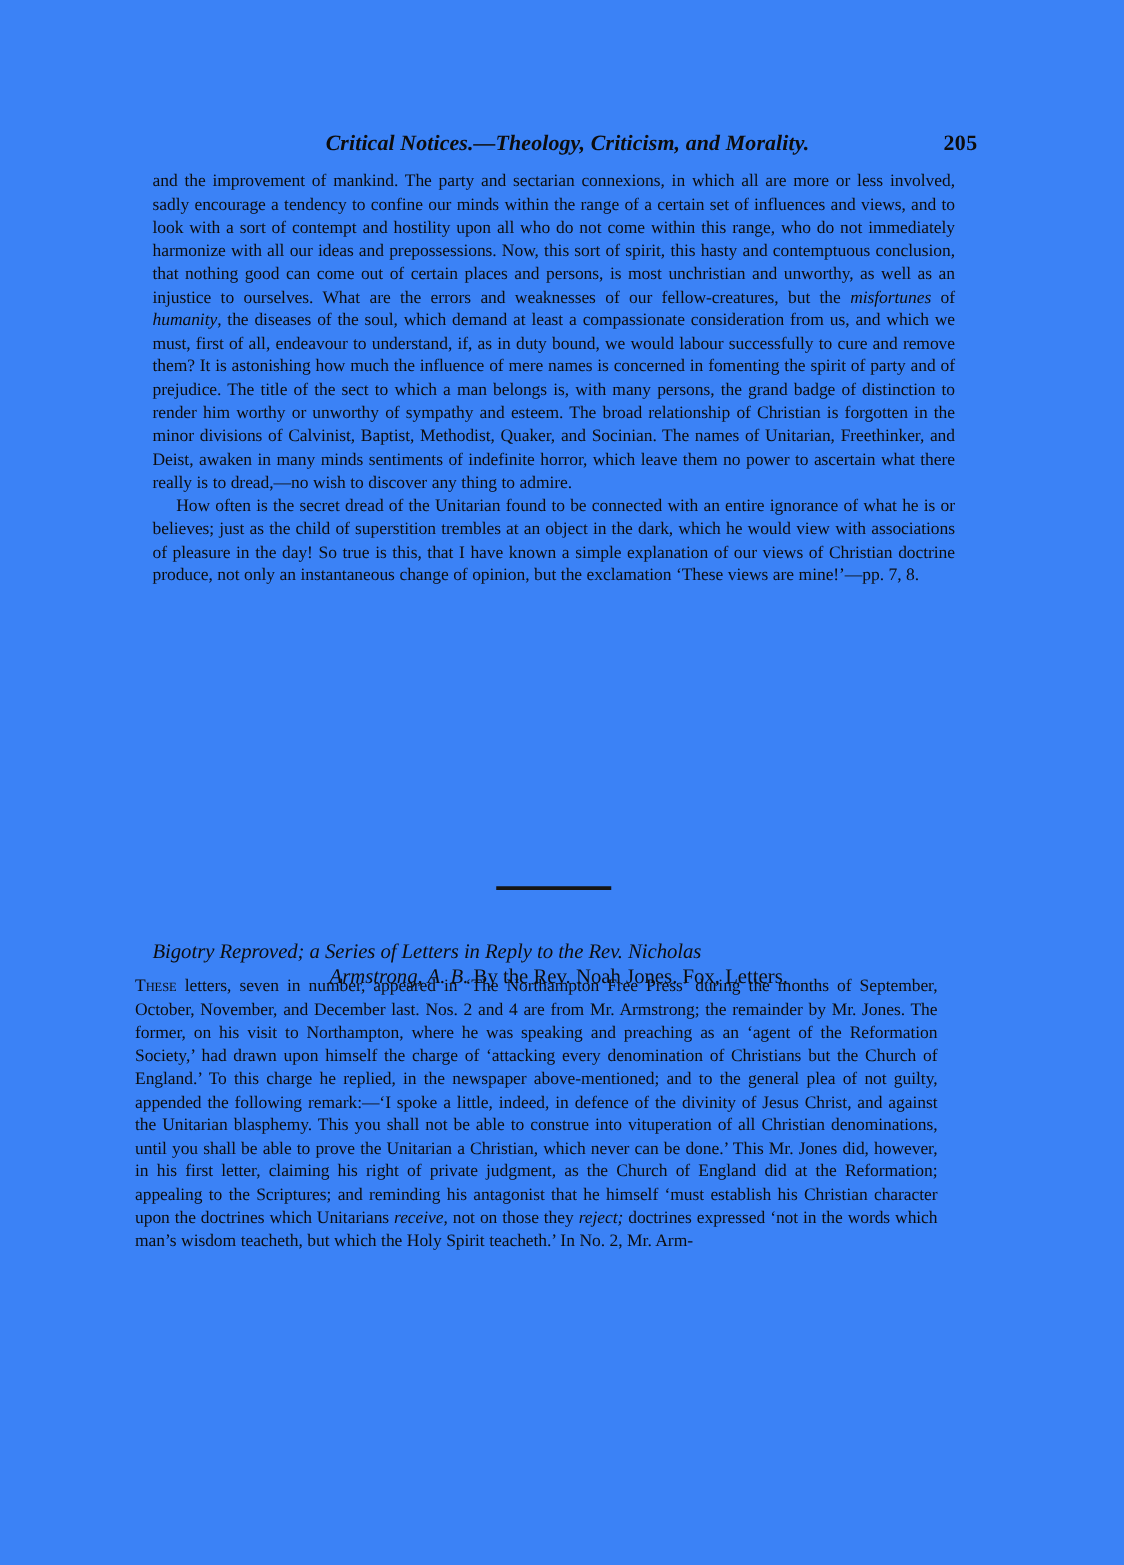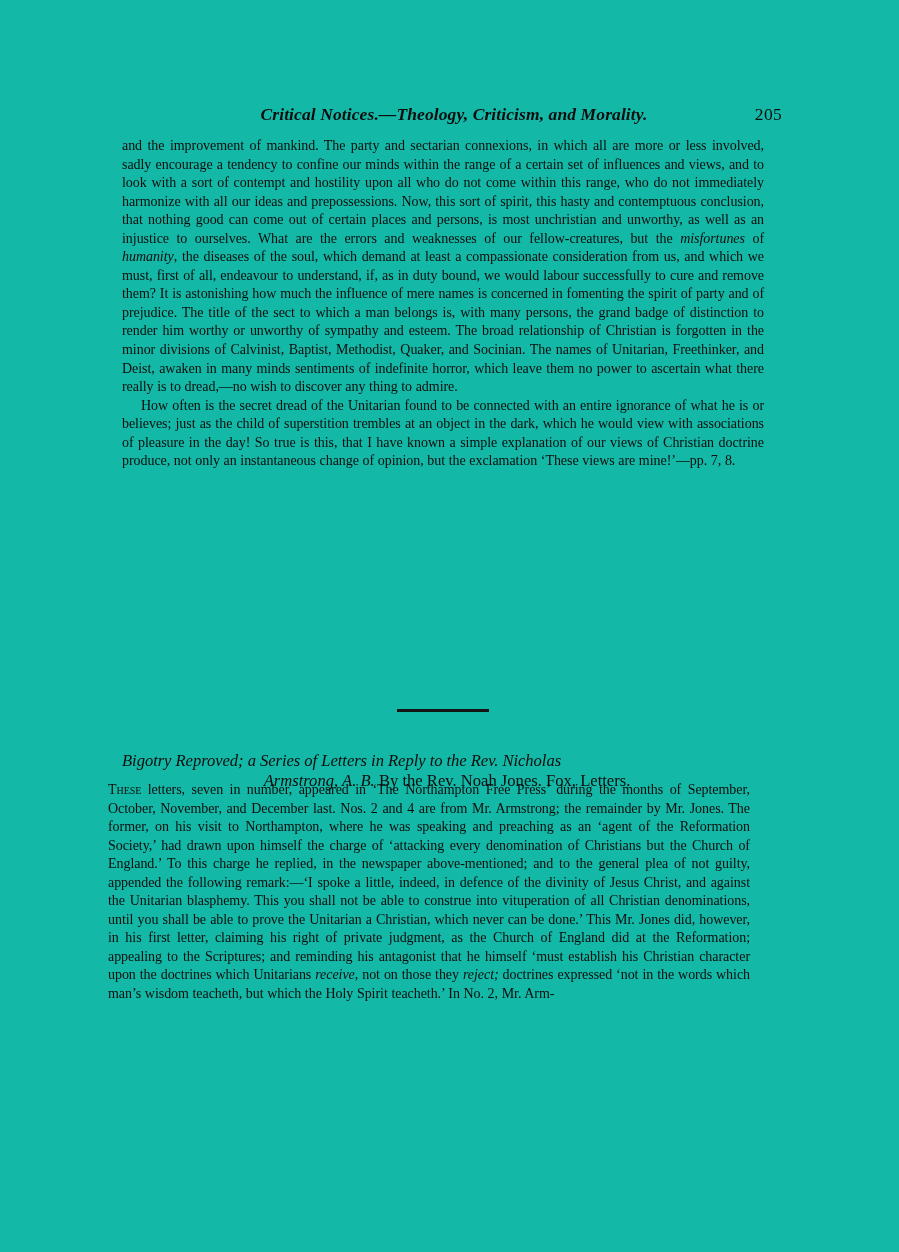--- a/index.html
+++ b/index.html
@@ -15,21 +15,21 @@
     font-family: "Liberation Serif", "DejaVu Serif", serif;
     color: #0d0d0d;
     -webkit-font-smoothing: antialiased;
   }
 
   .page {
     position: absolute;
     left: 0; top: 0;
     width: 899px;
     height: 1252px;
-    background: #14b8a6;
+    background: #3b82f6;
   }
 
   
   .running-head {
     position: absolute;
     left: 122px;
     top: 104px;
     width: 660px;
     height: 24px;
     display: flex;
@@ -39,21 +39,21 @@
     flex: 1;
     text-align: center;
     font-style: italic;
     font-weight: bold;
     font-size: 17.5px;
     letter-spacing: 0.1px;
     padding-left: 52px;
     white-space: nowrap;
   }
   .running-head-folio {
-    font-weight: normal;
+    font-weight: bold;
     font-size: 17.5px;
     letter-spacing: 0.3px;
     padding-left: 14px;
     min-width: 34px;
     text-align: right;
   }
 
   
   .text-block {
     position: absolute;

